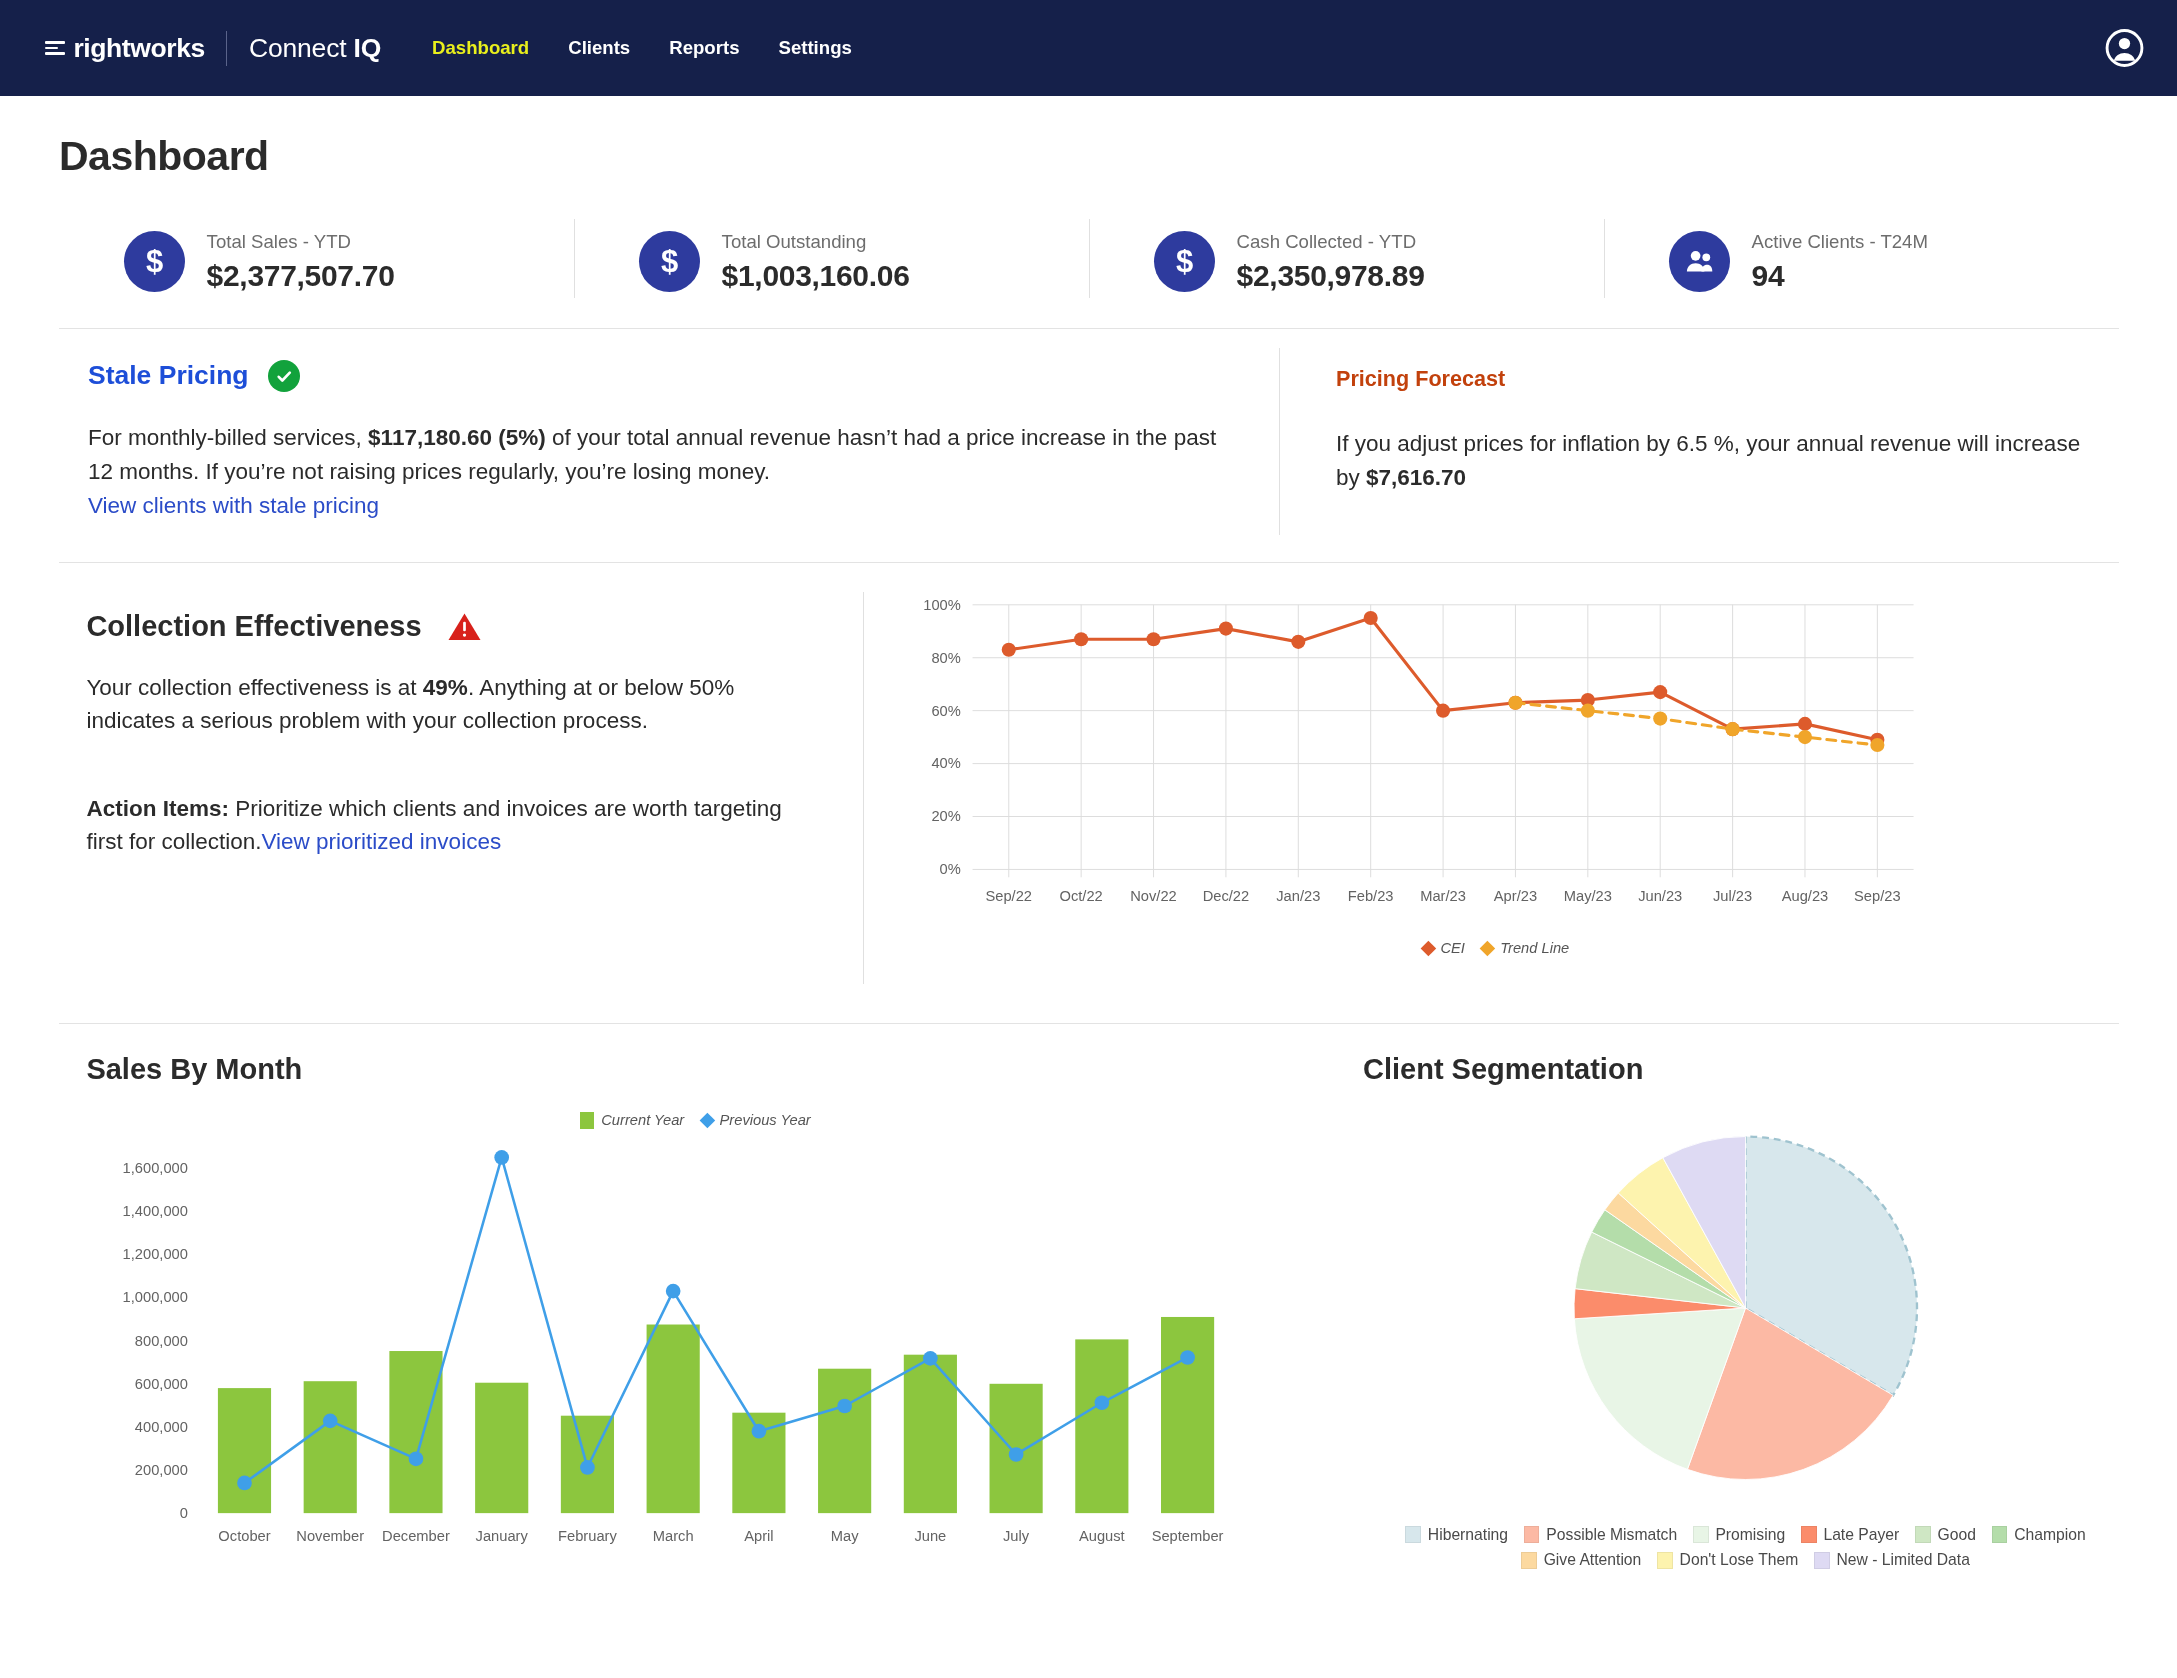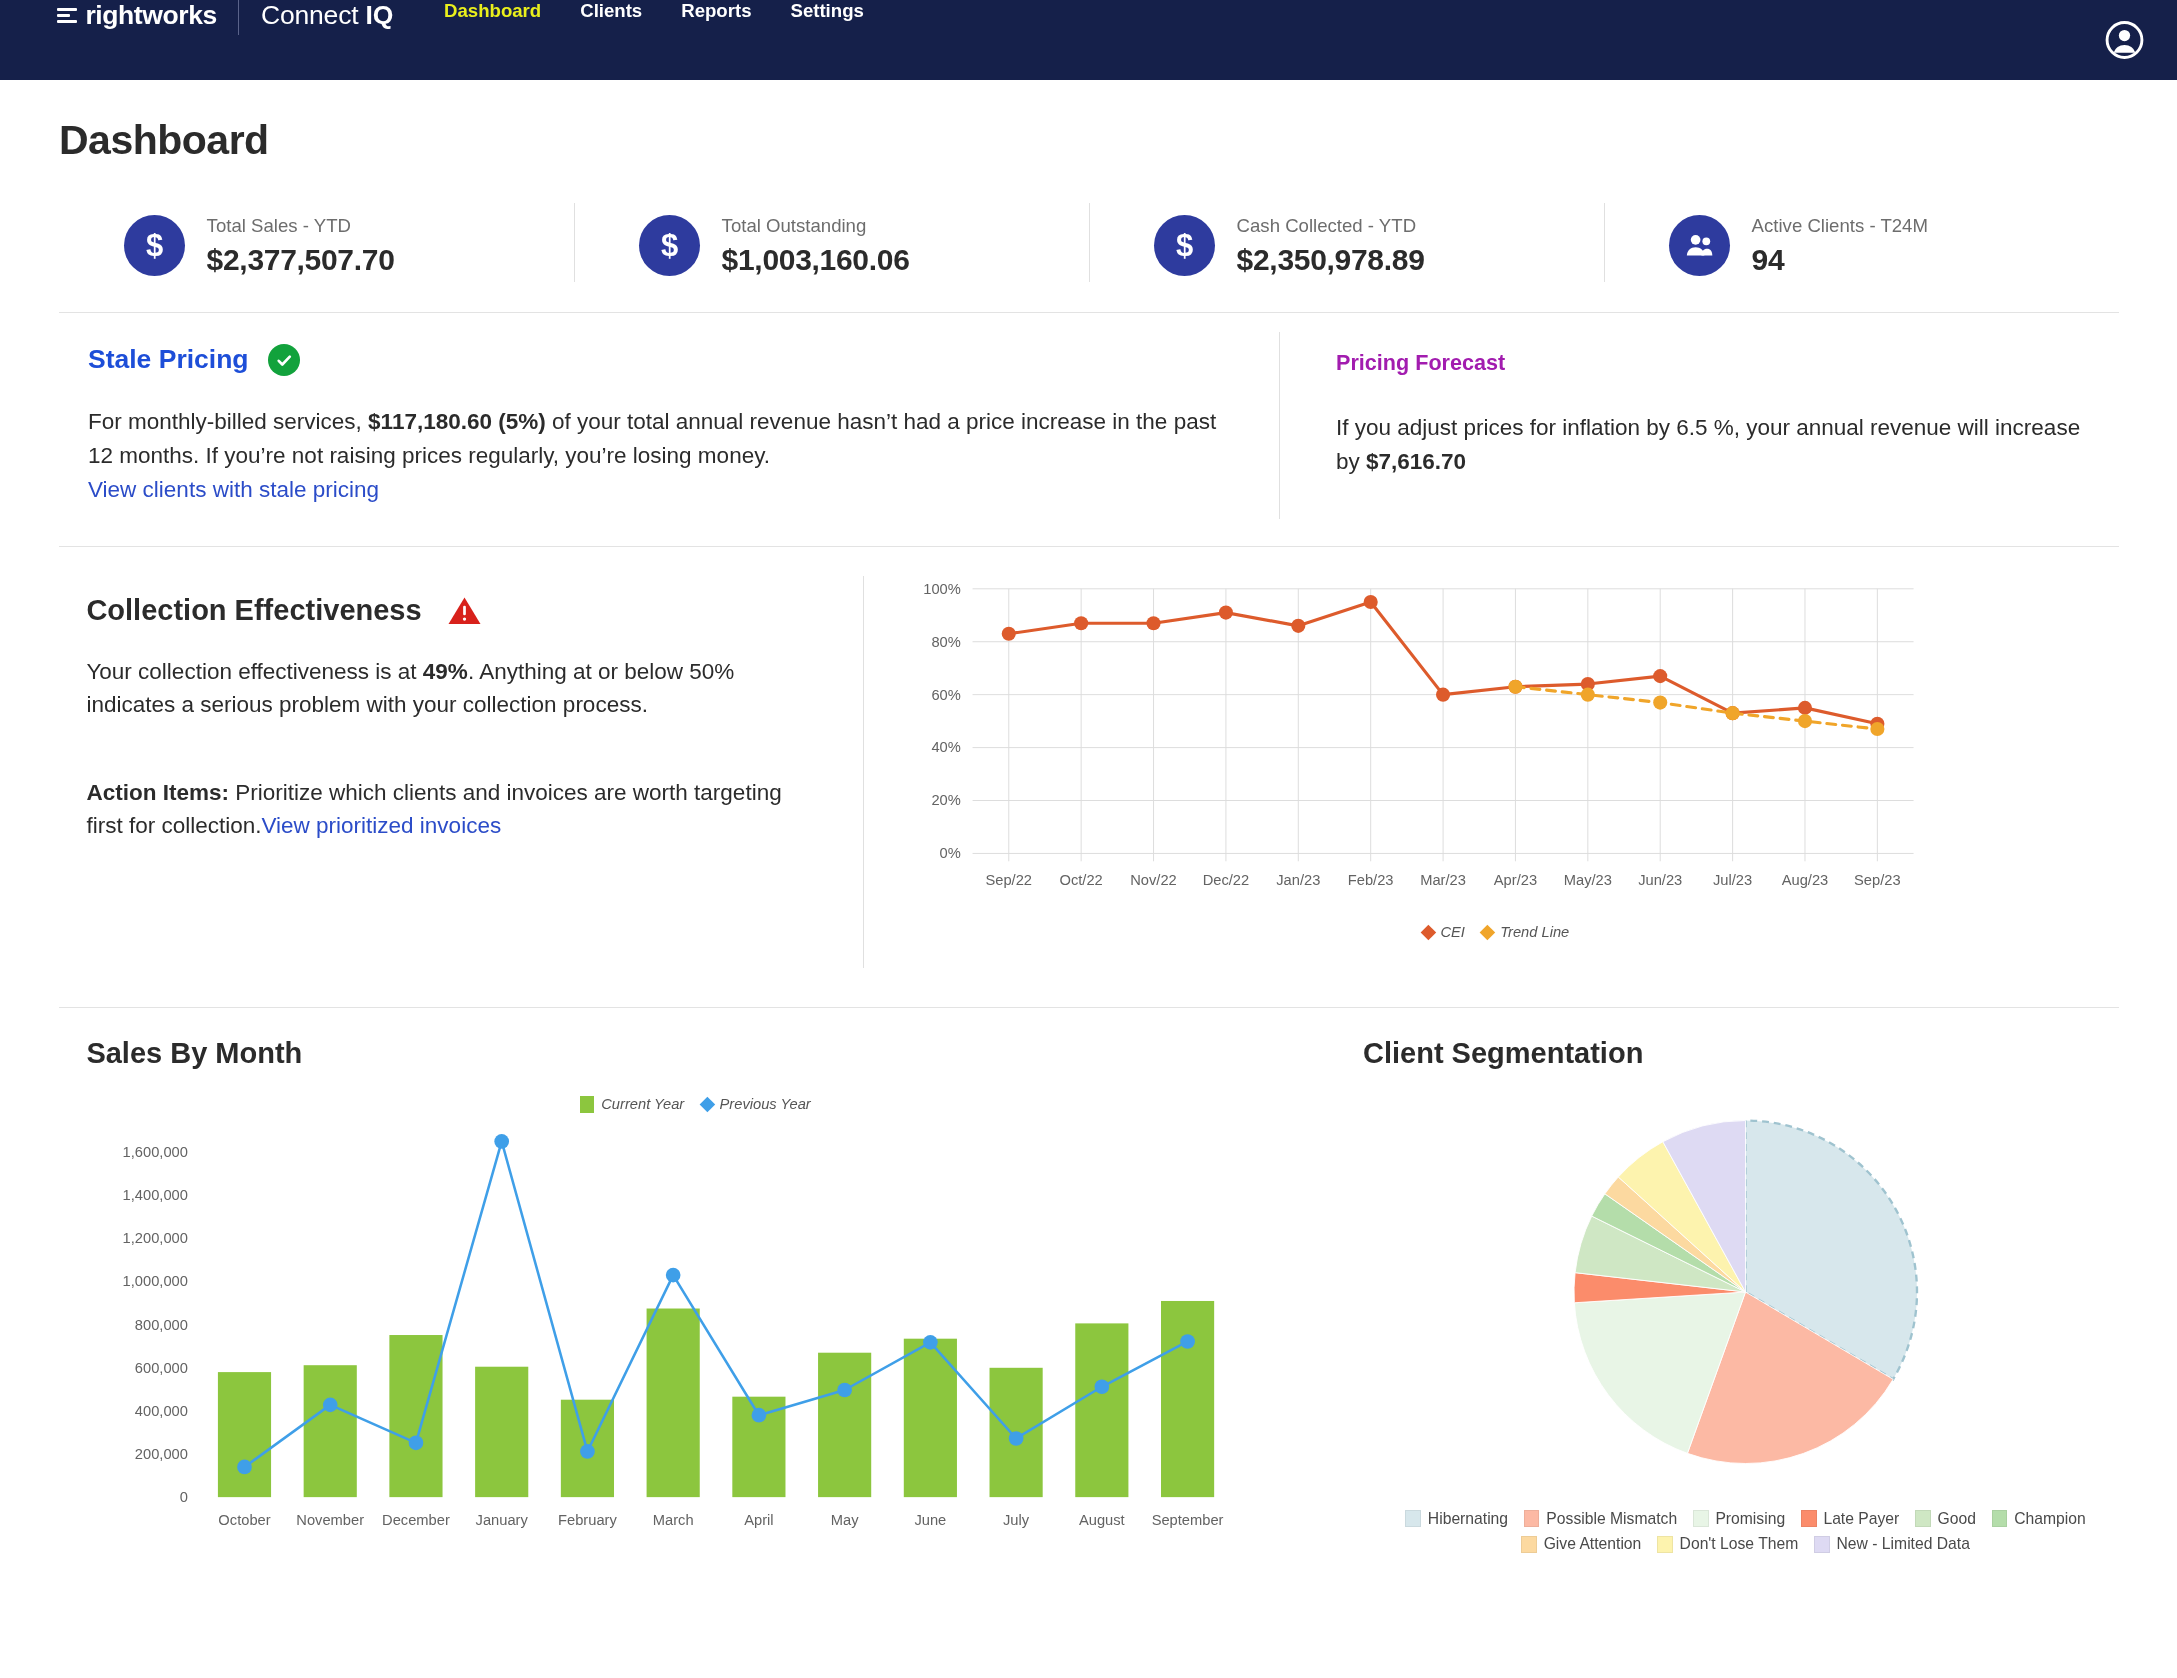--- a/index.html
+++ b/index.html
@@ -6,25 +6,25 @@
   html, body {
     width: 2178px; height: 1679px;
     background: #ffffff;
     font-family: "Liberation Sans", sans-serif;
     color: #333333;
     overflow: hidden;
   }
 
   
   .navbar {
-    height: 80px;
+    height: 96px;
     background: #15204a;
     display: flex;
-    align-items: flex-start;
-    padding: 0 33px 0 57px;
+    align-items: center;
+    padding: 0 33px 0 45px;
     position: relative;
   }
   .brand-mark { display: flex; align-items: center; gap: 8.8px; }
   .brand-glyph { display: flex; flex-direction: column; gap: 2.9px; width: 19.6px; }
   .brand-glyph i { display: block; height: 2.9px; background: #ffffff; border-radius: 1px; }
   .brand-glyph i:nth-child(1) { width: 19.6px; }
   .brand-glyph i:nth-child(2) { width: 12.7px; }
   .brand-glyph i:nth-child(3) { width: 19.6px; }
   .brand-text {
     color: #ffffff; font-size: 26.5px; font-weight: 700; letter-spacing: -0.4px;
@@ -90,21 +90,21 @@
   .badge-ok {
     width: 32px; height: 32px; border-radius: 50%; background: #12a23c;
     display: flex; align-items: center; justify-content: center;
   }
   .badge-warn { width: 35px; height: 32px; display: flex; align-items: center; }
   .insight-body { font-size: 22.5px; line-height: 1.52; color: #2b2b2b; }
   .insight-body b { font-weight: 700; }
   .link {
     color: #2b4cc8; cursor: pointer;
   }
-  .forecast-head { font-size: 21.6px; font-weight: 700; color: #a21caf; margin-bottom: 35px; }
+  .forecast-head { font-size: 21.6px; font-weight: 700; color: #c2410c; margin-bottom: 35px; }
 
   
   .collect-row { display: flex; border-bottom: 1px solid #e3e3e3; min-height: 461px; }
   .collect-left { flex: 0 0 804px; padding: 47px 59px 39px 27.4px; }
   .collect-right { flex: 1; padding: 27.4px 29px 19.6px 39px; position: relative; }
   .collect-right::before {
     content: ""; position: absolute; left: 0; top: 29px; bottom: 39px;
     width: 1px; background: #e0e0e0;
   }
   .collect-head { display: flex; align-items: center; gap: 25.5px; margin-bottom: 29px; }

